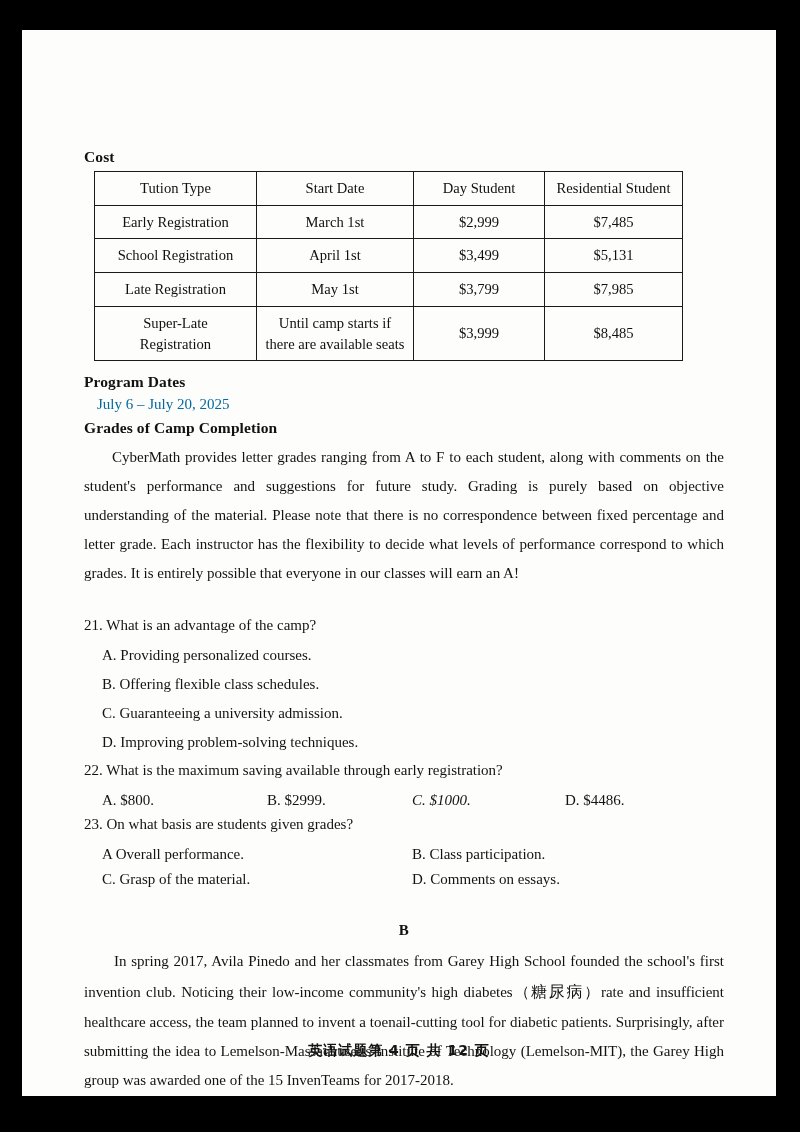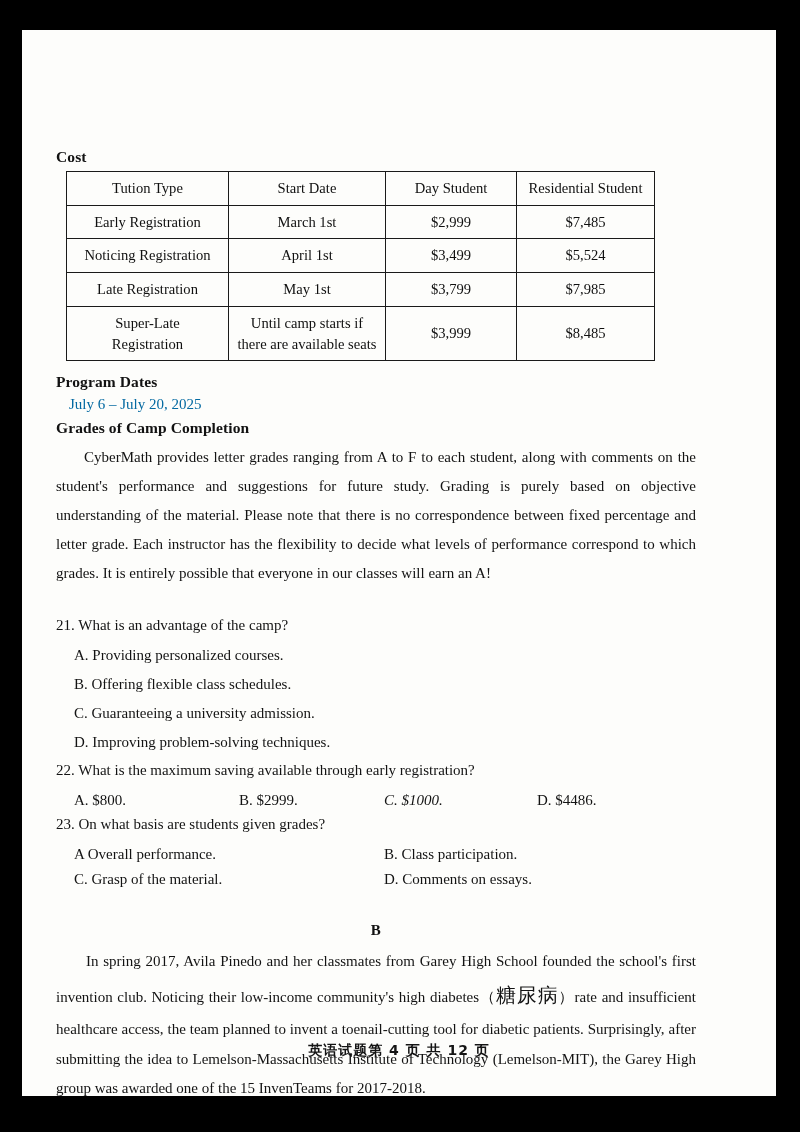--- a/index.html
+++ b/index.html
@@ -18,21 +18,21 @@
     position: absolute;
     left: 22px;
     top: 30px;
     width: 754px;
     height: 1066px;
     background: #fdfdfb;
     overflow: hidden;
   }
   .content {
     position: absolute;
-    left: 34px;
+    left: 62px;
     top: 118px;
     width: 640px;
   }
 
   
   .sec-heading {
     font-weight: bold;
     font-size: 15.5px;
     color: #121212;
     letter-spacing: 0.1px;
@@ -128,21 +128,21 @@
   }
   .b-par {
     font-size: 15px;
     color: #131313;
     line-height: 1.95;
     text-align: justify;
     text-align-last: left;
     margin: 0;
     text-indent: 30px;
   }
-  .cjk { font-family: "DejaVu Sans", sans-serif; font-size: 20px; }
+  .cjk { font-family: "DejaVu Sans", sans-serif; font-size: 16px; }
 
   
   .footer {
     position: absolute;
     left: 0;
     right: 0;
     top: 1012px;
     text-align: center;
     font-family: "DejaVu Sans", sans-serif;
     font-weight: bold;
@@ -175,24 +175,24 @@
         </tr>
       </thead>
       <tbody>
         <tr>
           <td>Early Registration</td>
           <td>March 1st</td>
           <td>$2,999</td>
           <td>$7,485</td>
         </tr>
         <tr>
-          <td>Noticing Registration</td>
+          <td>School Registration</td>
           <td>April 1st</td>
           <td>$3,499</td>
-          <td>$5,524</td>
+          <td>$5,131</td>
         </tr>
         <tr>
           <td>Late Registration</td>
           <td>May 1st</td>
           <td>$3,799</td>
           <td>$7,985</td>
         </tr>
         <tr>
           <td class="cell-2line">
             <span>Super-Late</span><br>

